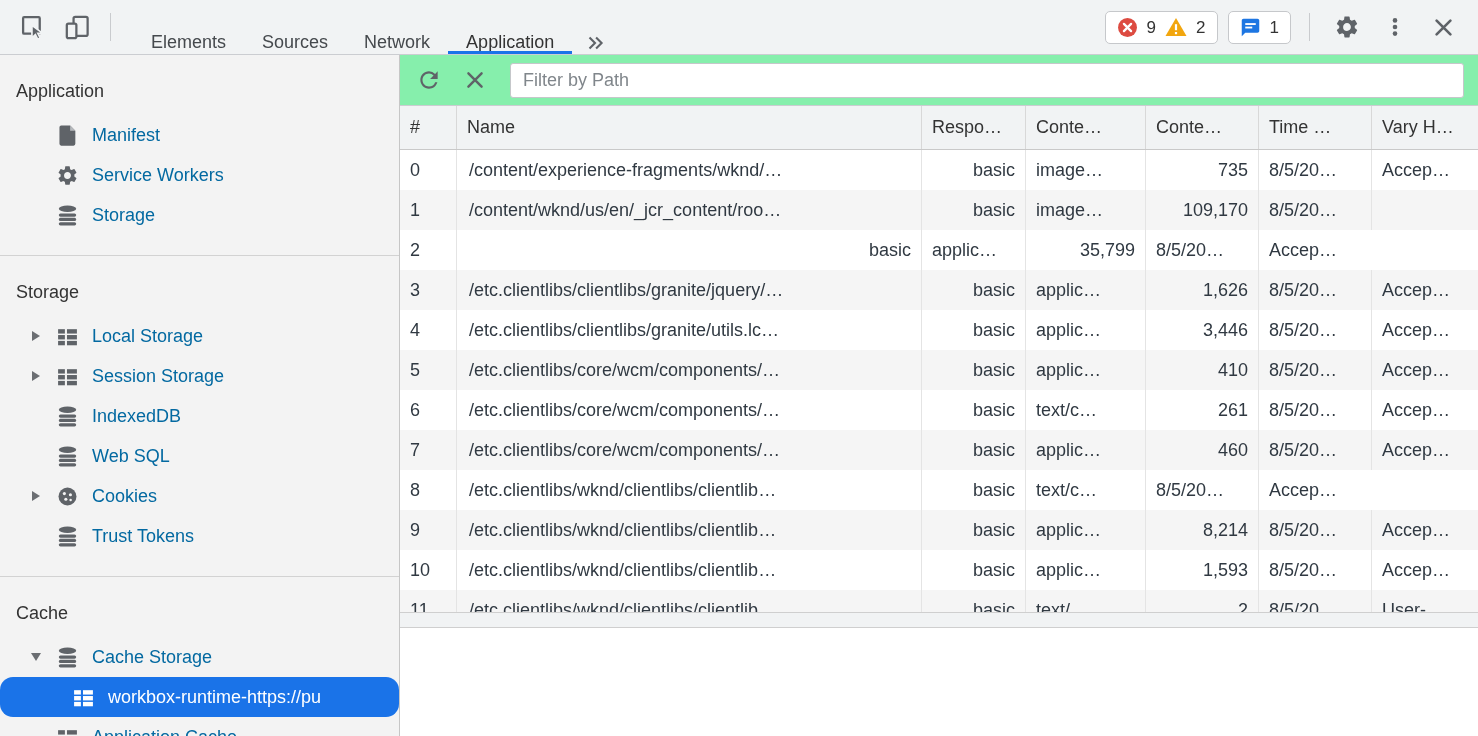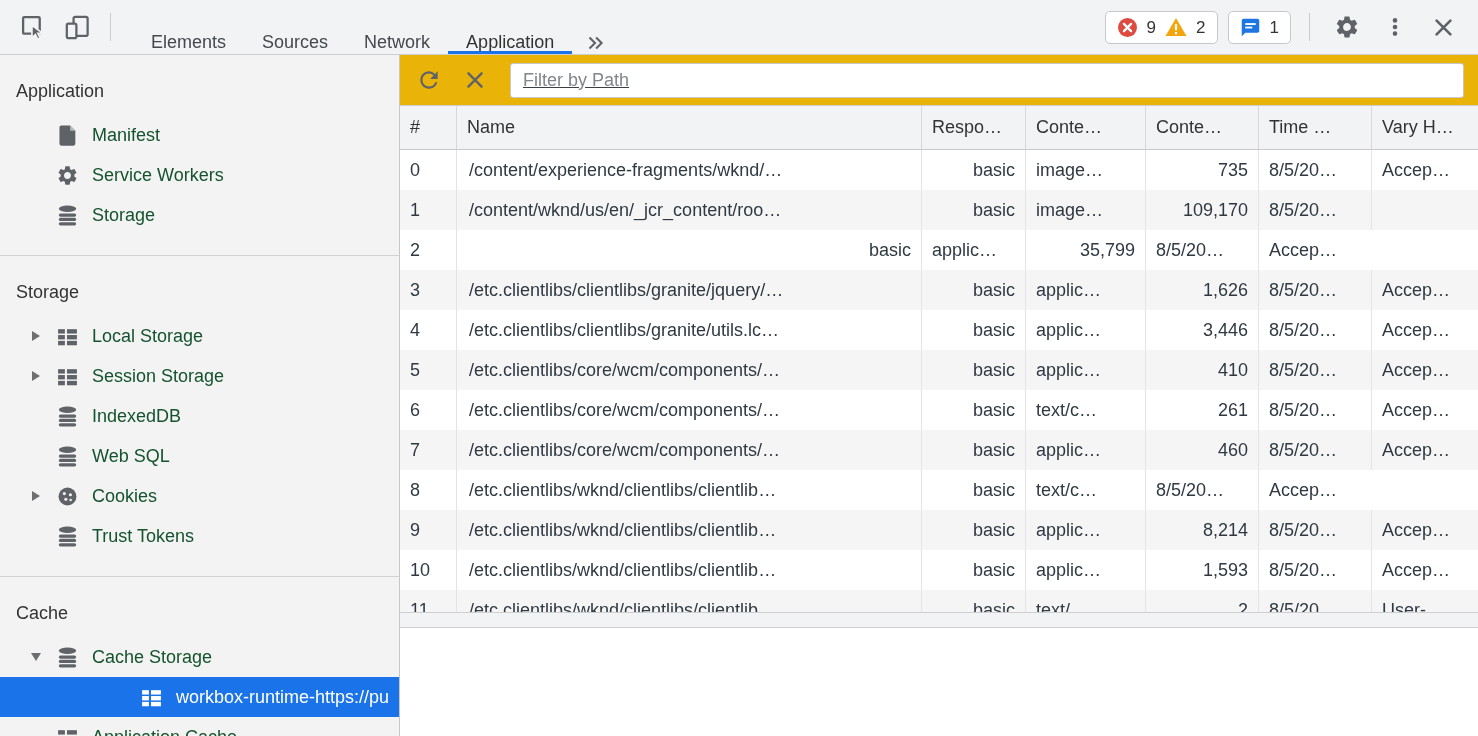--- a/index.html
+++ b/index.html
@@ -37,36 +37,36 @@
 
   
   .sidebar {
     width:400px; flex:none; background:#f3f3f3; border-right:1px solid #c6c6c6;
     overflow:hidden; font-size:18px;
   }
   .side-section { padding-bottom:20px; }
   .side-section + .side-section { border-top:1px solid #d2d2d2; }
   .side-section.cache { padding-bottom:0; }
   .side-header { padding:24px 0 12px 16px; line-height:24px; color:#333; }
-  .side-item { height:40px; display:flex; align-items:center; padding-left:30px; color:#14532d; cursor:default; white-space:nowrap; overflow:hidden; }
-  .side-item.indent2 { padding-left:114px; }
+  .side-item { height:40px; display:flex; align-items:center; padding-left:30px; color:#0369a1; cursor:default; white-space:nowrap; overflow:hidden; }
+  .side-item.indent2 { padding-left:46px;border-radius:13px; }
   .slot { width:26px; flex:none; display:flex; align-items:center; color:#6b6e72; }
   .tri-right { width:0; height:0; border-left:8px solid; border-top:5.5px solid transparent; border-bottom:5.5px solid transparent; margin-left:2px; }
   .tri-down  { width:0; height:0; border-top:8px solid; border-left:5.5px solid transparent; border-right:5.5px solid transparent; margin-left:1px; }
   .side-icon { width:23px; height:23px; flex:none; margin-right:13px; color:#5f6368; }
   .side-icon svg { width:100%; height:100%; display:block; }
   .side-label { overflow:hidden; white-space:nowrap; }
   .side-item.selected { background:#1a73e8; color:#fff; }
   .side-item.selected .side-icon { color:#fff; }
 
   
   .main { flex:1; min-width:0; display:flex; flex-direction:column; background:#fff; }
   .filter-bar {
     height:51px; flex:none; display:flex; align-items:center;
-    background:#eab308; border-bottom:1px solid #cbcdd1; padding-right:14px;text-decoration:underline;
+    background:#86efac; border-bottom:1px solid #cbcdd1; padding-right:14px;
   }
   .fb-btn { width:34px; height:34px; margin-left:12px; display:flex; align-items:center; justify-content:center; flex:none; }
   .filter-input {
     flex:1; height:35px; margin-left:18px; border:1px solid #c5c7ca; border-radius:3px;
     background:#fff; font-family:"Liberation Sans", sans-serif; font-size:18px; color:#333;
     padding:0 12px; outline:none; min-width:0;
   }
   .filter-input::placeholder { color:#80868b; }
 
   .grid-header, .grid-row {

